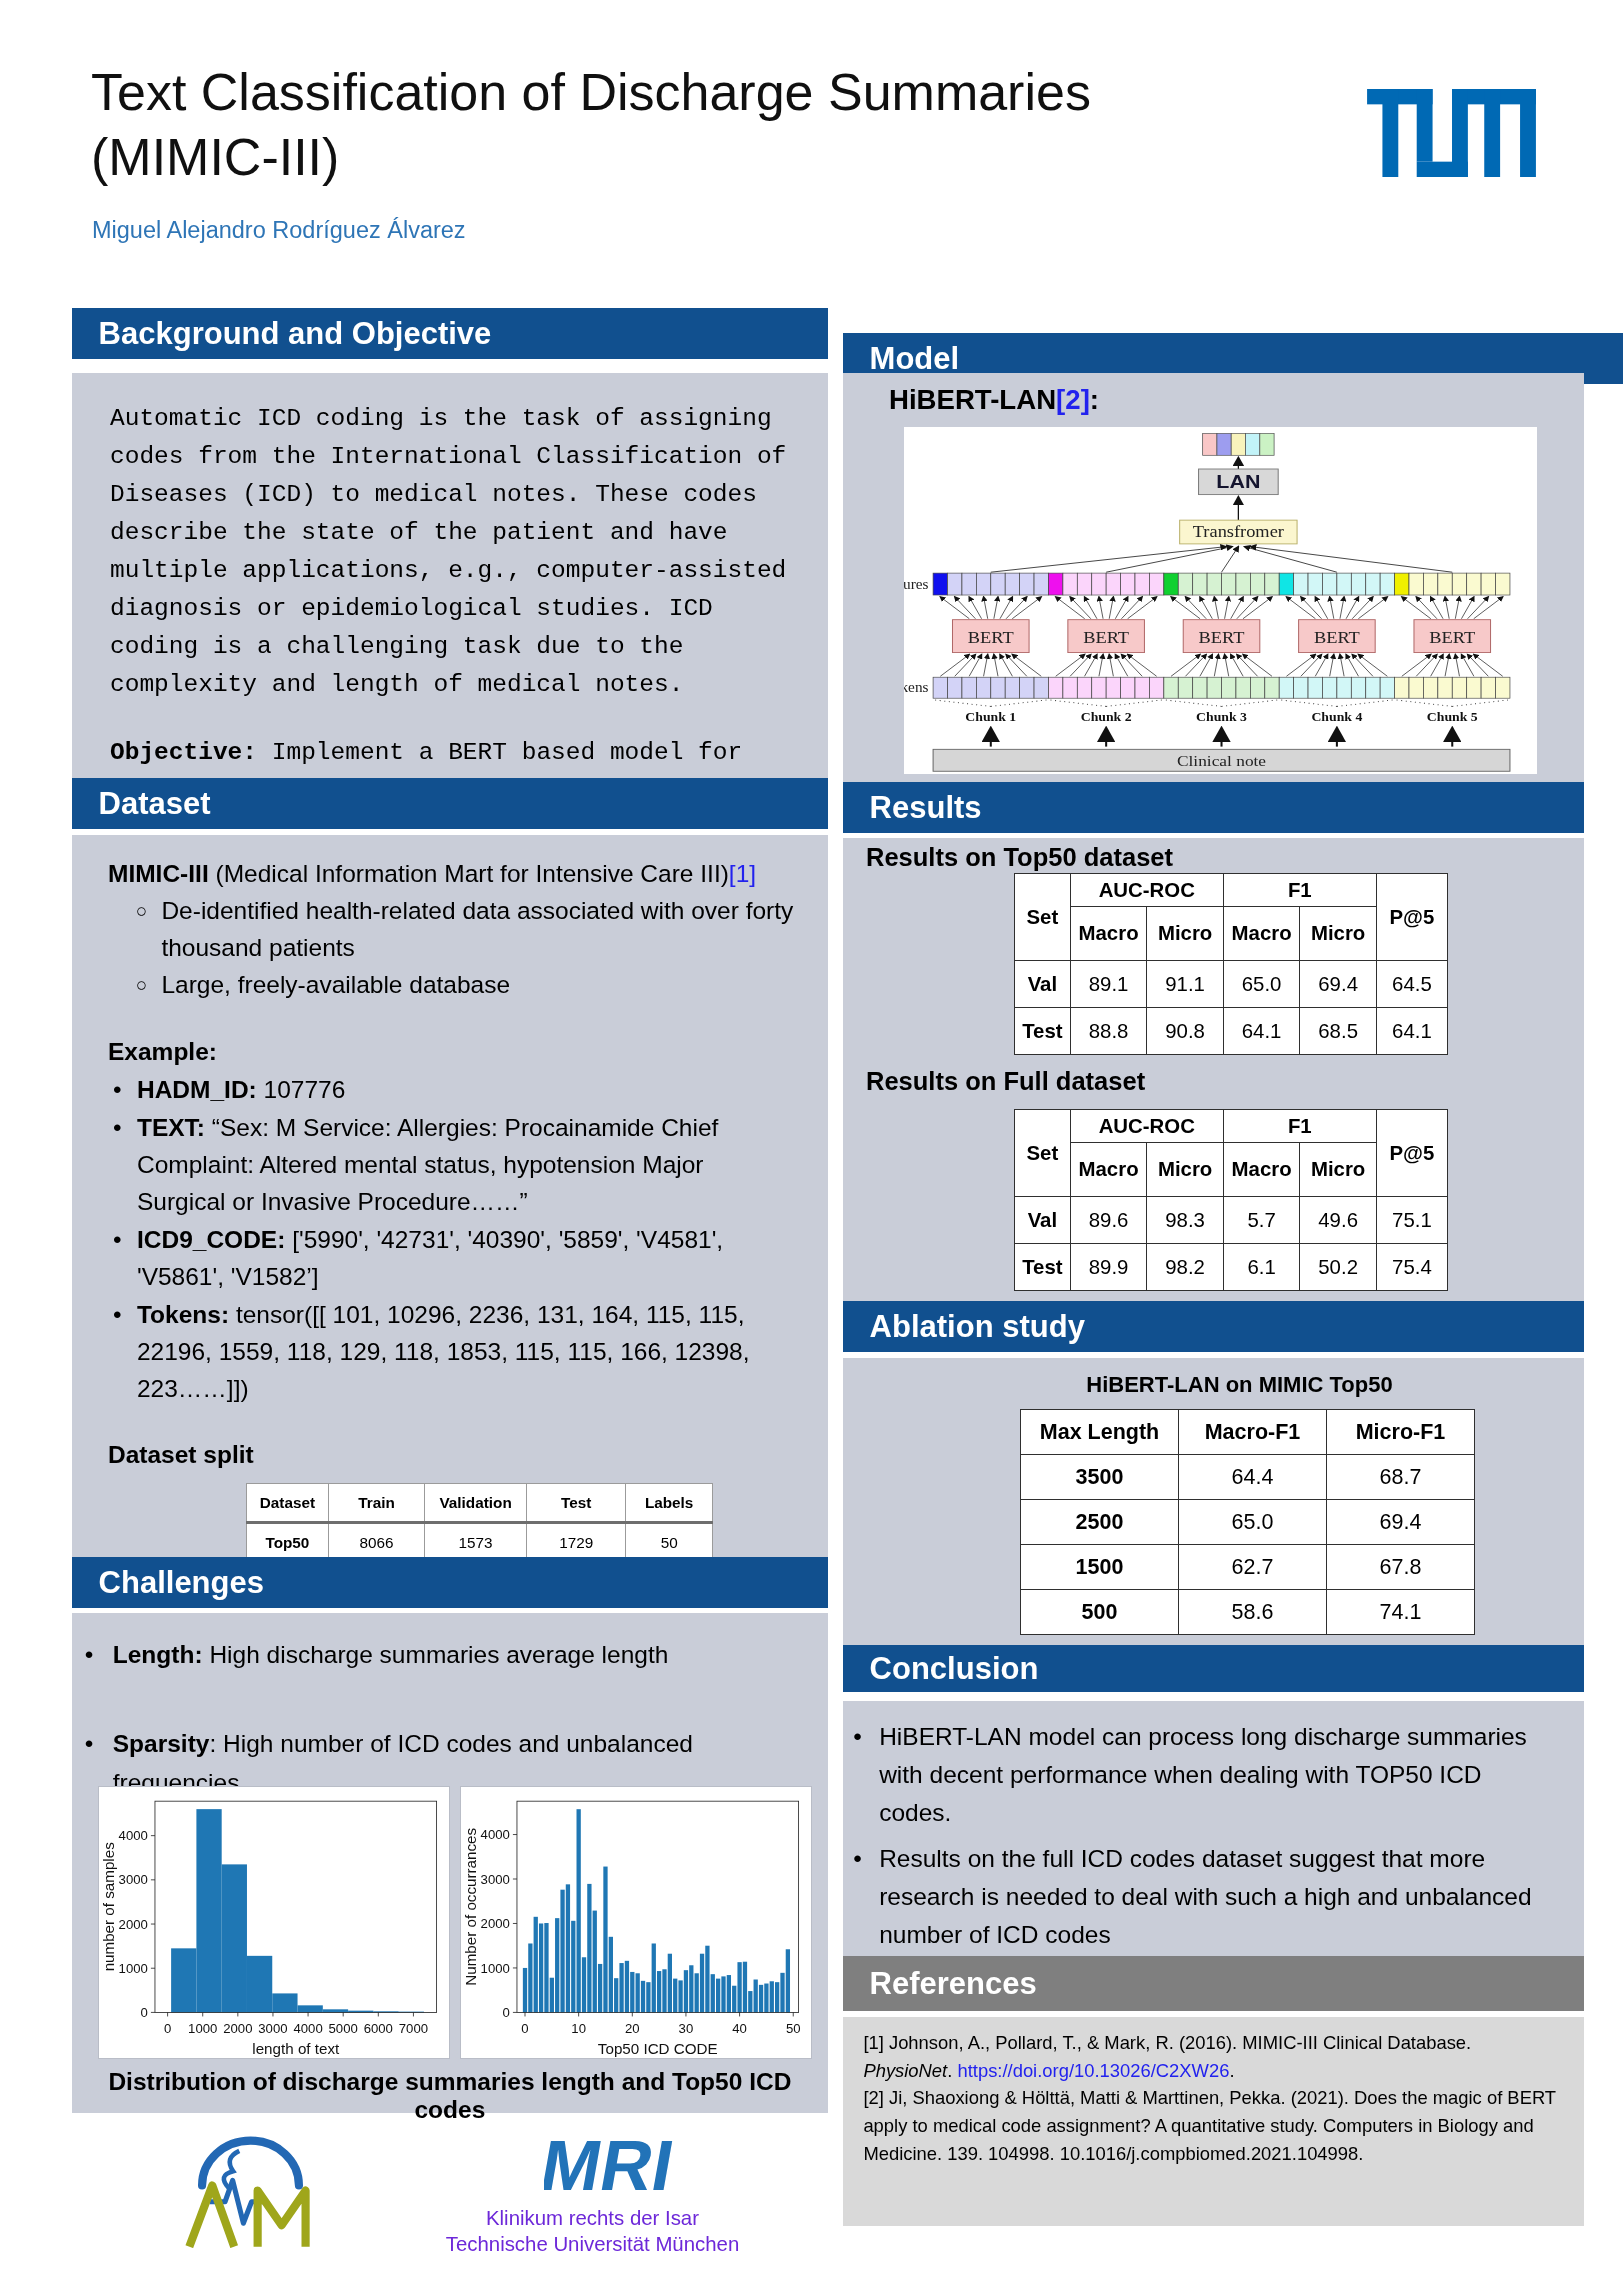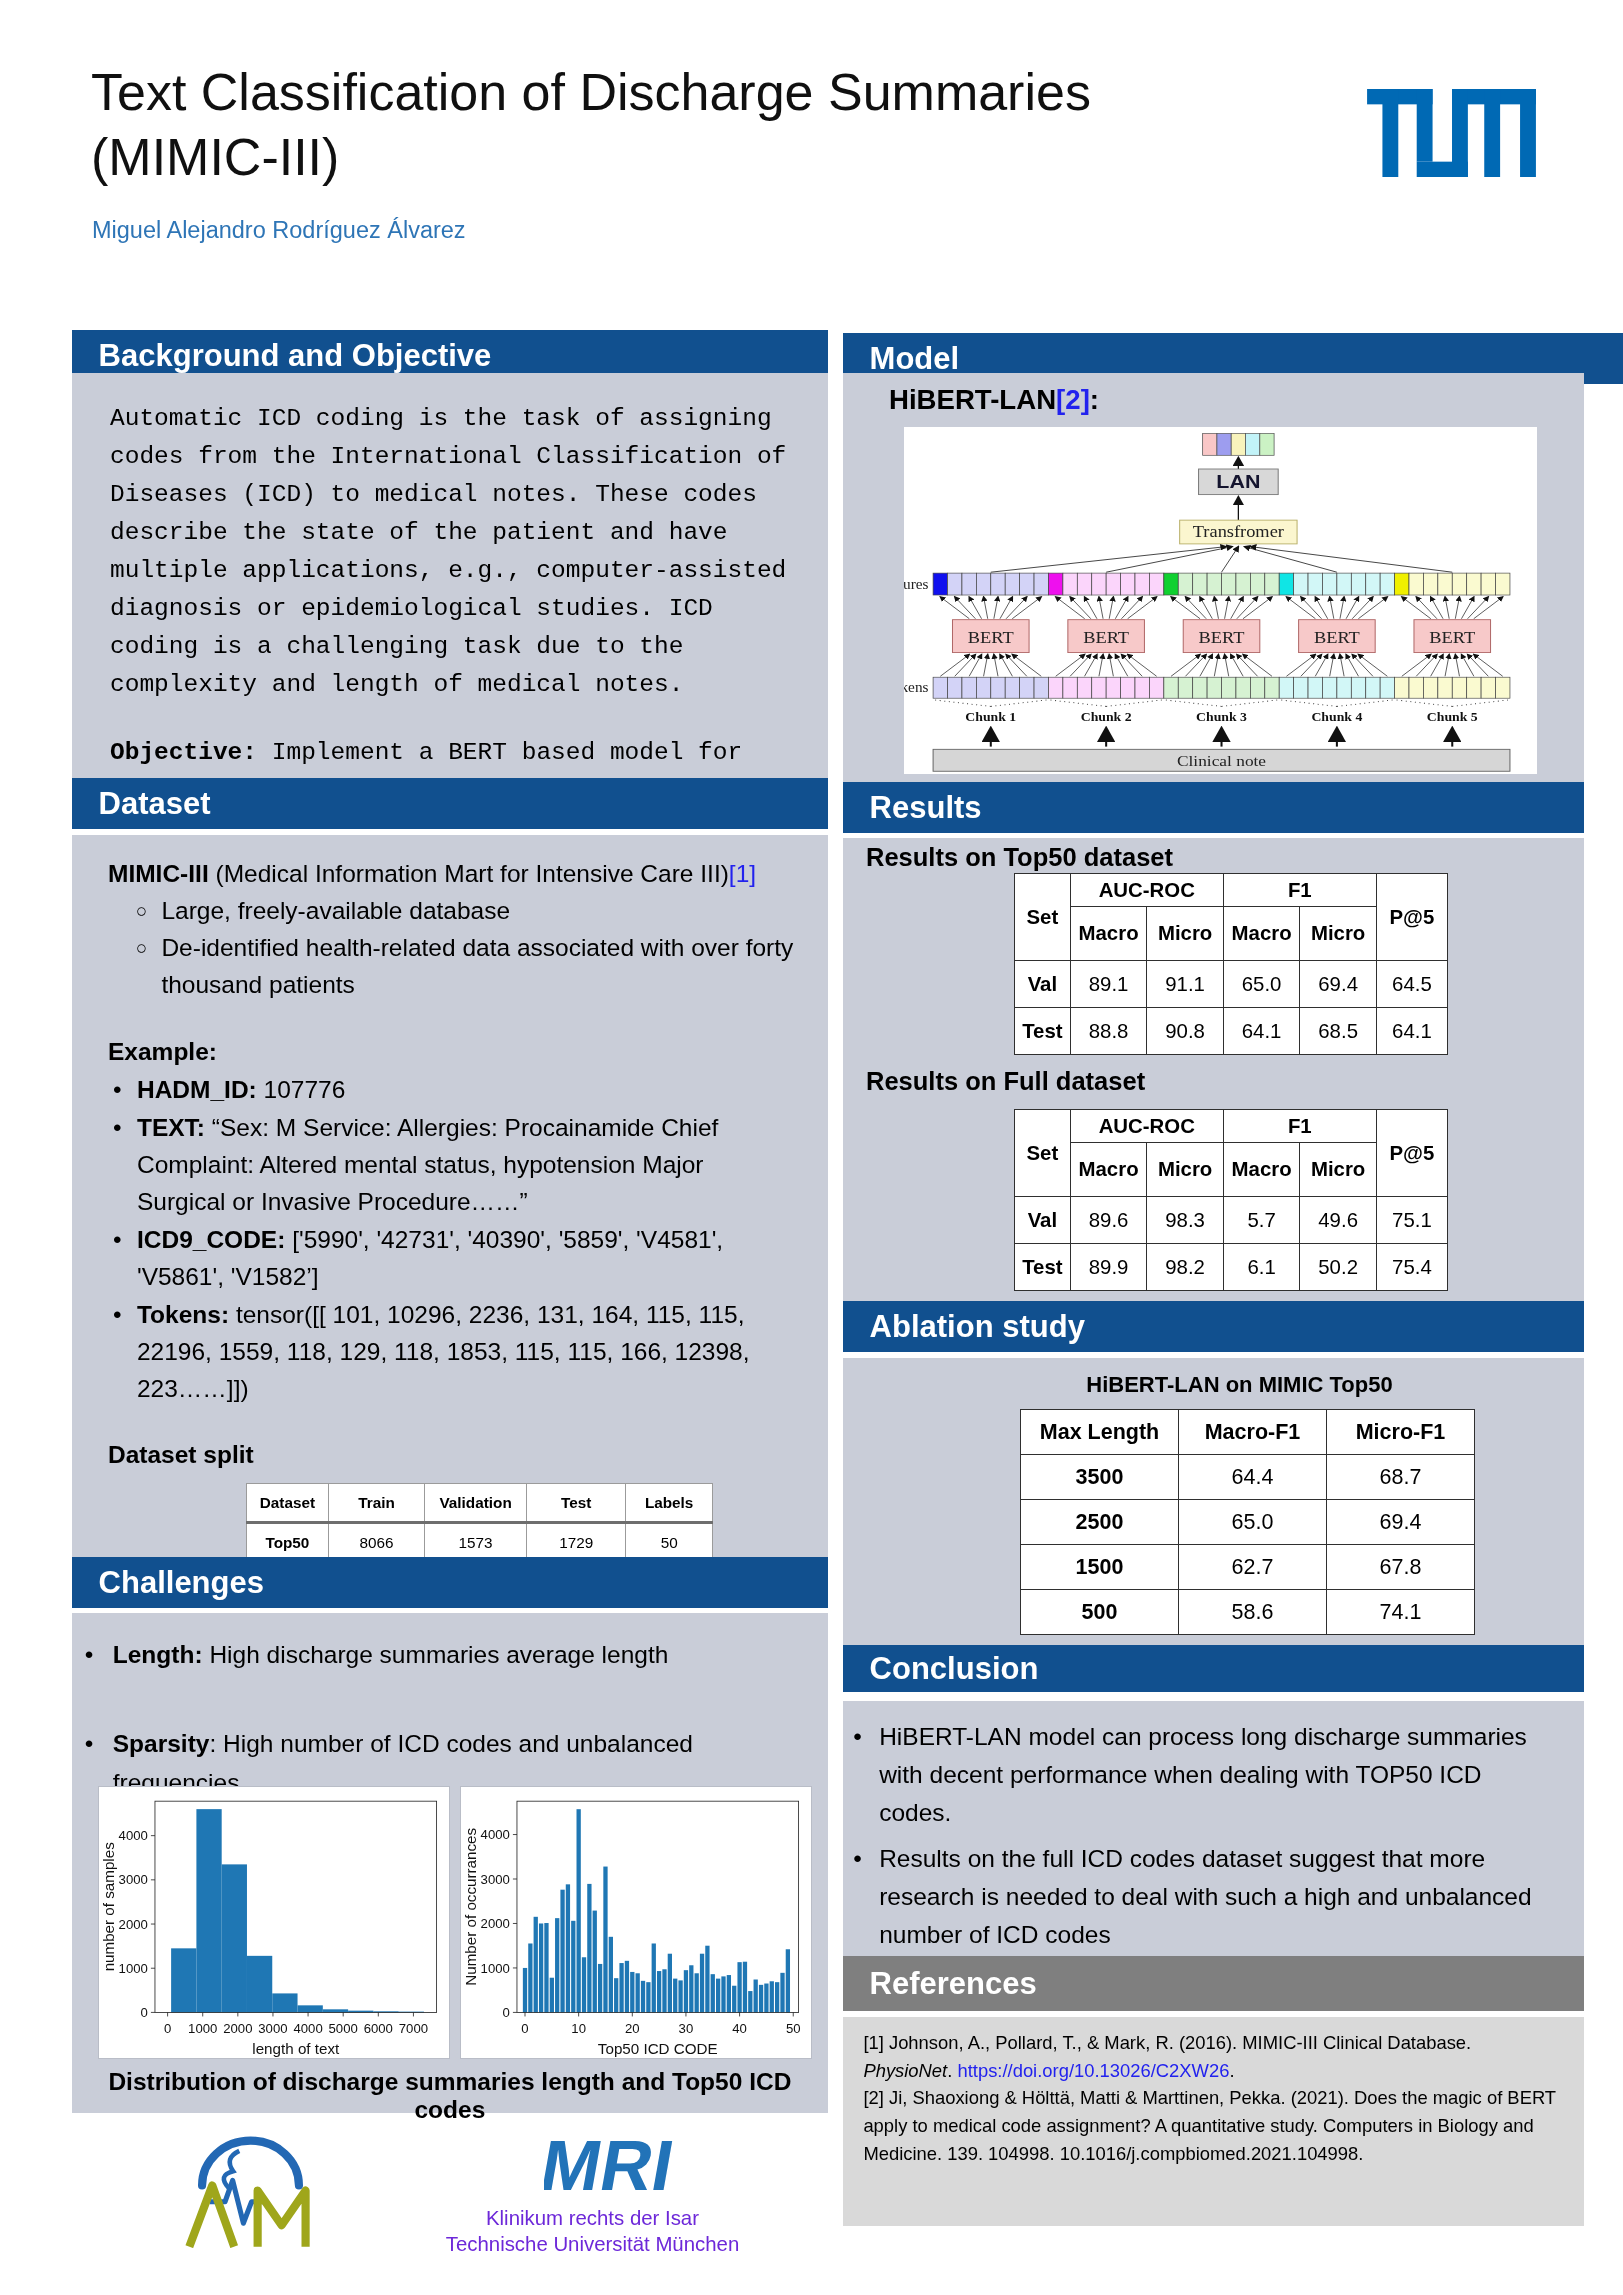--- a/index.html
+++ b/index.html
@@ -87,39 +87,39 @@
       <rect x="30" y="0" width="31" height="172"></rect>
       <rect x="97" y="0" width="31" height="142"></rect>
       <rect x="97" y="142" width="100" height="30"></rect>
       <rect x="166" y="0" width="164" height="30"></rect>
       <rect x="166" y="0" width="31" height="172"></rect>
       <rect x="229" y="0" width="31" height="172"></rect>
       <rect x="299" y="0" width="31" height="172"></rect>
     </g>
   </svg>
 
-  <div class="abs sec-bar" style="left:72px;top:330px;width:756px;height:56px">
+  <div class="abs sec-bar" style="left:72px;top:308px;width:756px;height:56px">
     <span>Background and Objective</span>
   </div>
   <div class="abs panel" style="left:72px;top:373px;width:756px;height:406px;padding:26.6px 33px 0 38px;font-family:Liberation Mono, monospace;">
     <p class="body-text">Automatic ICD coding is the task of assigning codes from the International Classification of Diseases (ICD) to medical notes. These codes describe the state of the patient and have multiple applications, e.g., computer-assisted diagnosis or epidemiological studies. ICD coding is a challenging task due to the complexity and length of medical notes.</p>
     <p class="body-text" style="margin-top:30px;"><b>Objective:</b><span> Implement a BERT based model for the task of automatic ICD coding</span></p>
   </div>
 
   <div class="abs sec-bar" style="left:72px;top:778px;width:756px;height:56px">
     <span>Dataset</span>
   </div>
   <div class="abs panel ds-body" style="left:72px;top:835px;width:756px;height:722px;">
     <div><b>MIMIC-III</b><span> (Medical Information Mart for Intensive Care III)</span><span class="cite">[1]</span></div>
     <div id="dataset-bullets">
         <div class="o-bullet">
-          <span>Large, freely-available database</span>
+          <span>De-identified health-related data associated with over forty thousand patients</span>
         </div>
         <div class="o-bullet">
-          <span>De-identified health-related data associated with over forty thousand patients</span>
+          <span>Large, freely-available database</span>
         </div>
       </div>
     <div style="height:30px;"></div>
     <div><b>Example:</b></div>
     <div id="example-list">
         <div class="ex-item">
           <div><span class="ex-label">HADM_ID:</span><span> 107776</span></div>
         </div>
         <div class="ex-item">
           <div><span class="ex-label">TEXT:</span><span>  “Sex: M Service: Allergies: Procainamide Chief Complaint: Altered mental status, hypotension Major Surgical or Invasive Procedure……”</span></div>

